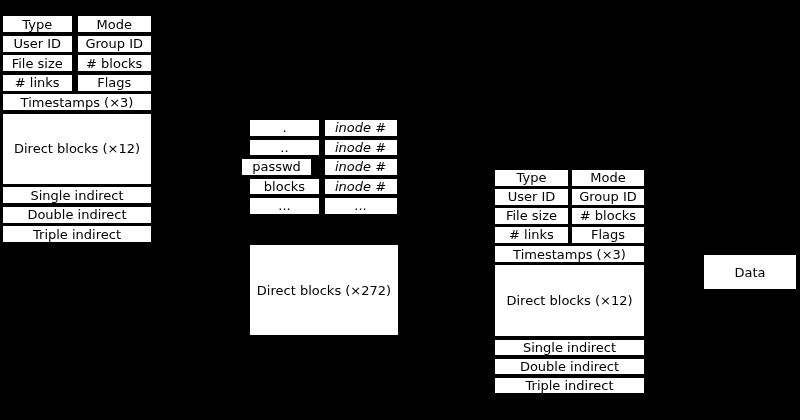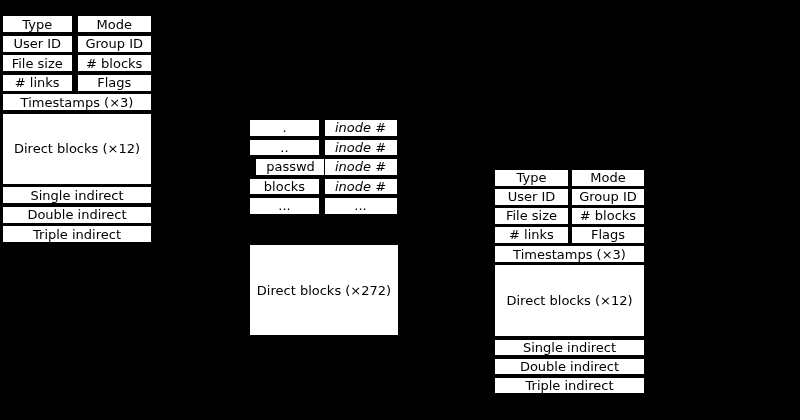--- a/index.html
+++ b/index.html
@@ -48,21 +48,21 @@
     <div class="cell" style="left:2px;top:205.5px;width:150px;height:18px">Double indirect</div>
     <div class="cell" style="left:2px;top:225px;width:150px;height:18px">Triple indirect</div>
   </div>
 
   
   <div class="group">
     <div class="cell" style="left:249px;top:119px;width:71px;height:17.5px">.</div>
     <div class="cell italic" style="left:323.5px;top:119px;width:74px;height:17.5px">inode #</div>
     <div class="cell" style="left:249px;top:138.5px;width:71px;height:17.5px">..</div>
     <div class="cell italic" style="left:323.5px;top:138.5px;width:74px;height:17.5px">inode #</div>
-    <div class="cell" style="left:255px;top:158px;width:71px;height:17.5px">passwd</div>
+    <div class="cell" style="left:241px;top:158px;width:71px;height:17.5px">passwd</div>
     <div class="cell italic" style="left:323.5px;top:158px;width:74px;height:17.5px">inode #</div>
     <div class="cell" style="left:249px;top:177.5px;width:71px;height:17.5px">blocks</div>
     <div class="cell italic" style="left:323.5px;top:177.5px;width:74px;height:17.5px">inode #</div>
     <div class="cell" style="left:249px;top:197px;width:71px;height:17.5px">...</div>
     <div class="cell" style="left:323.5px;top:197px;width:74px;height:17.5px">...</div>
   </div>
 
   
   <div class="cell" style="left:249px;top:244px;width:150px;height:92px">Direct blocks (×272)</div>
 
@@ -77,14 +77,15 @@
     <div class="cell" style="left:494px;top:226px;width:75px;height:17.5px"># links</div>
     <div class="cell" style="left:571px;top:226px;width:74px;height:17.5px">Flags</div>
     <div class="cell" style="left:494px;top:245px;width:151px;height:18px">Timestamps (×3)</div>
     <div class="cell" style="left:494px;top:264px;width:151px;height:73px">Direct blocks (×12)</div>
     <div class="cell" style="left:494px;top:338.5px;width:151px;height:17.5px">Single indirect</div>
     <div class="cell" style="left:494px;top:357.5px;width:151px;height:17.5px">Double indirect</div>
     <div class="cell" style="left:494px;top:376.5px;width:151px;height:17.5px">Triple indirect</div>
   </div>
 
   
+  <div class="cell" style="left:703px;top:254px;width:94px;height:36px">Data</div>
 
 </div>
 
 </body></html>

